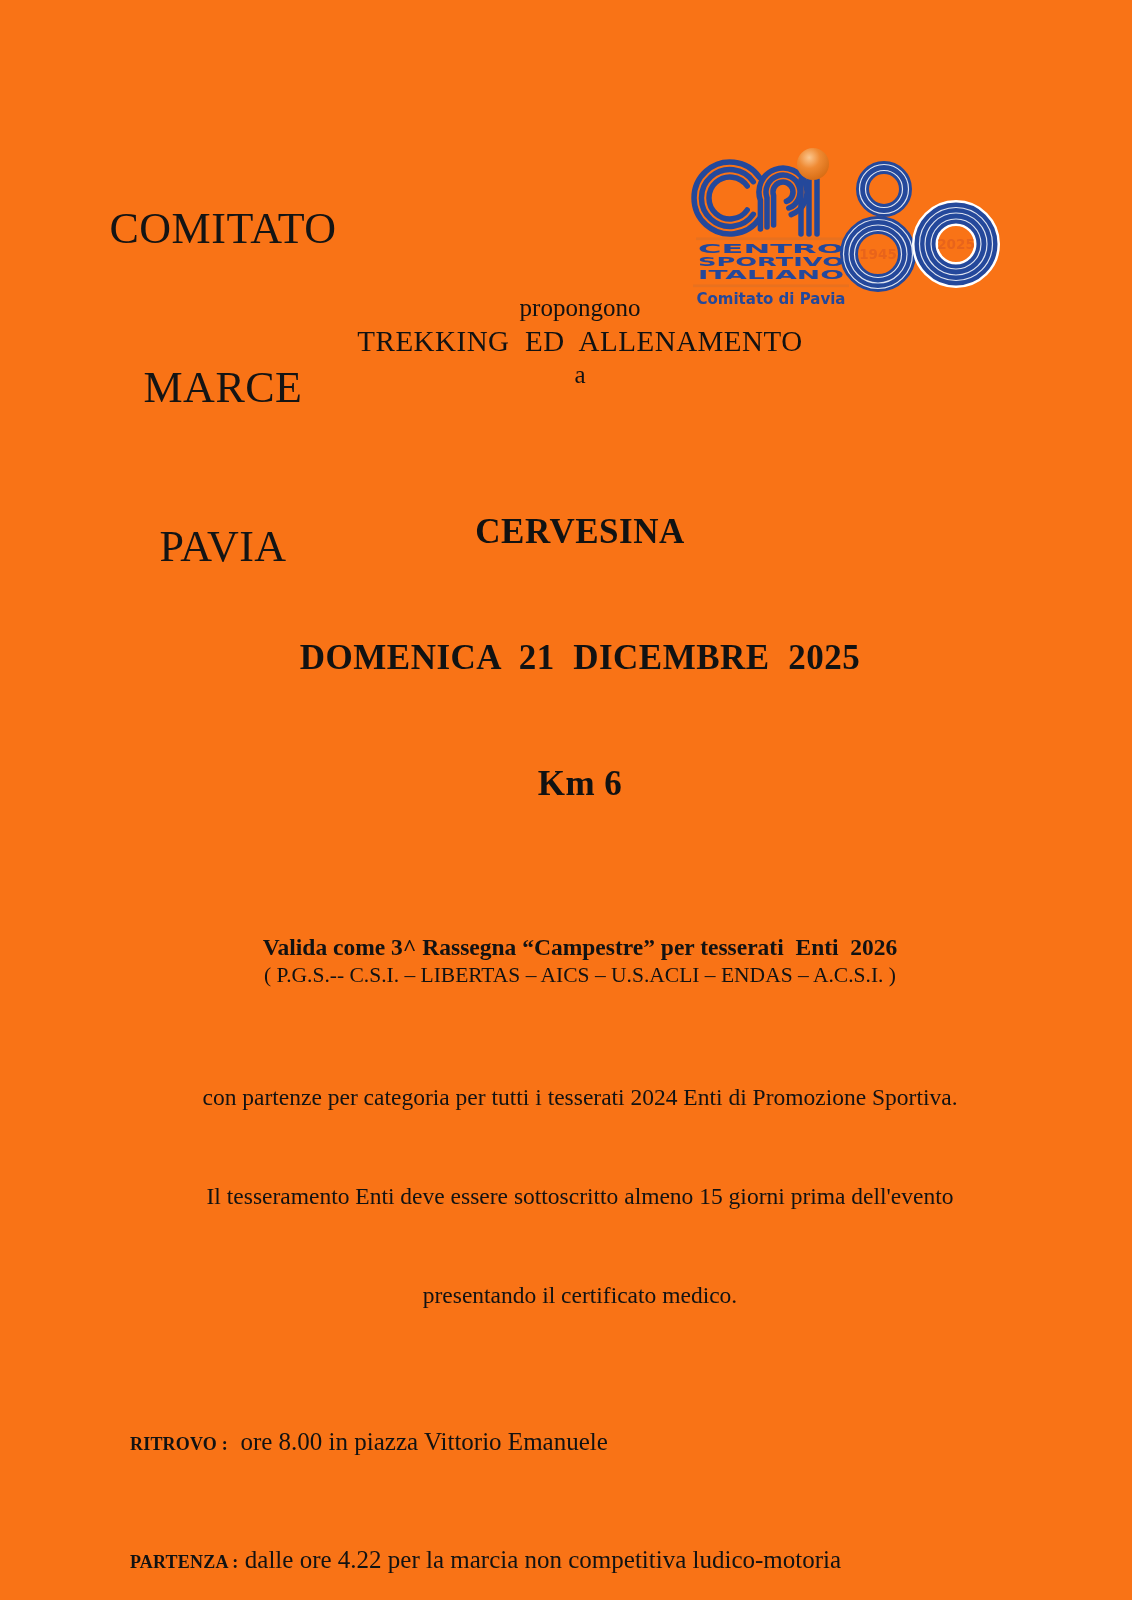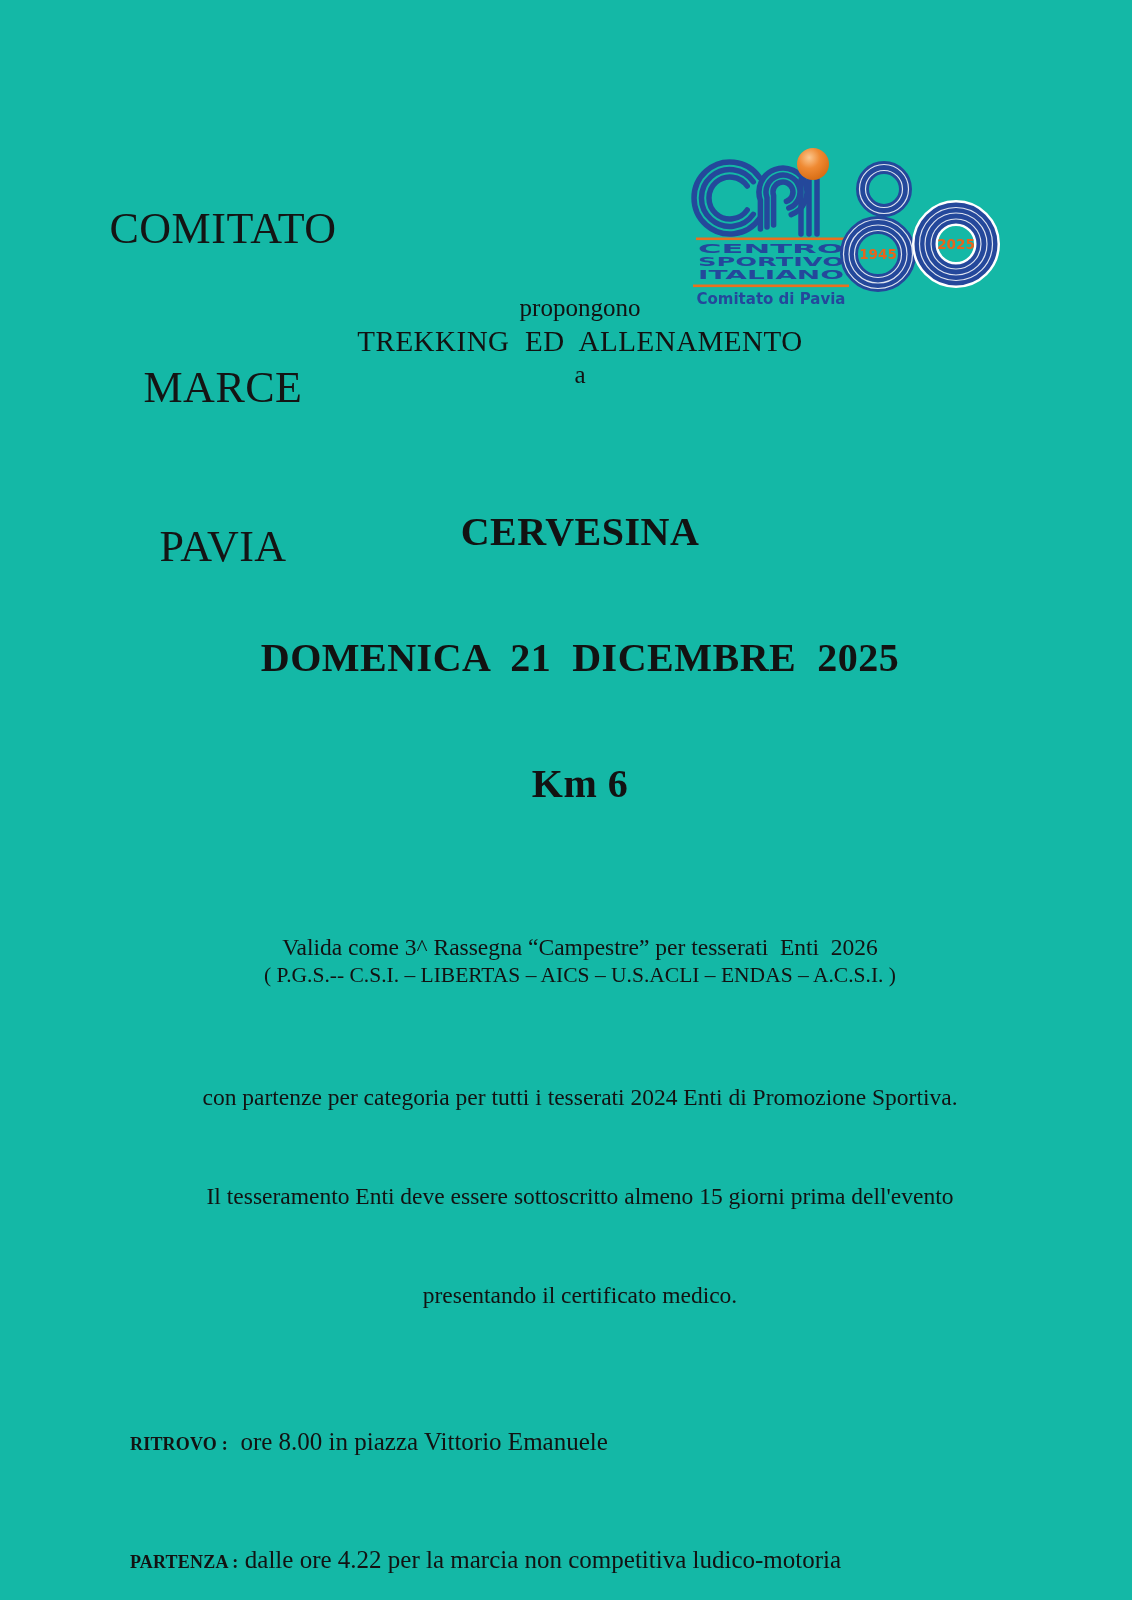--- a/index.html
+++ b/index.html
@@ -1,20 +1,20 @@
 <!DOCTYPE html>
 <html><head>
 <meta charset="utf-8">
 <style>
   html,body { margin:0; padding:0; background:#e6e6e6; }
   .page {
     position:relative;
     width:1132px; height:1600px;
     margin:0 auto;
-    background:#14b8a6;
+    background:#f97316;
     font-family:"Liberation Serif","DejaVu Serif",serif;
     color:#121212;
     box-sizing:border-box;
     padding-top:288px;
     overflow:hidden;
   }
   .page p, .page div, .page strong, .page span { white-space:pre-wrap; }
 
   
   .org-title {
@@ -24,24 +24,24 @@
   }
   .logo-box { position:absolute; left:688px; top:98px; width:330px; height:182px; }
 
   
   .center { text-align:center; margin:0;padding-left:28px; }
   .propongono { font-size:25px; line-height:31px; margin-top:4px; }
   .trekking   { font-size:29px; line-height:36px; letter-spacing:0.5px; }
   .just-a     { font-size:25px; line-height:32px; }
 
   
-  .main-title { margin-top:36px; font-weight:bold; font-size:40px; line-height:42px; letter-spacing:0.5px; }
+  .main-title { margin-top:36px; font-weight:bold; font-size:35px; line-height:42px; letter-spacing:0.5px; }
 
   
-  .valida { margin-top:44px; font-weight:normal; font-size:23.5px; line-height:29px; }
+  .valida { margin-top:44px; font-weight:bold; font-size:23.5px; line-height:29px; }
   .orgs   { font-size:21.5px; line-height:27px; }
 
   
   .note { margin-top:26px; font-size:23.5px; line-height:33px; }
 
   
   .sec {
     margin:0 127px 0 105px;
     font-size:25px; line-height:36px;
   }

